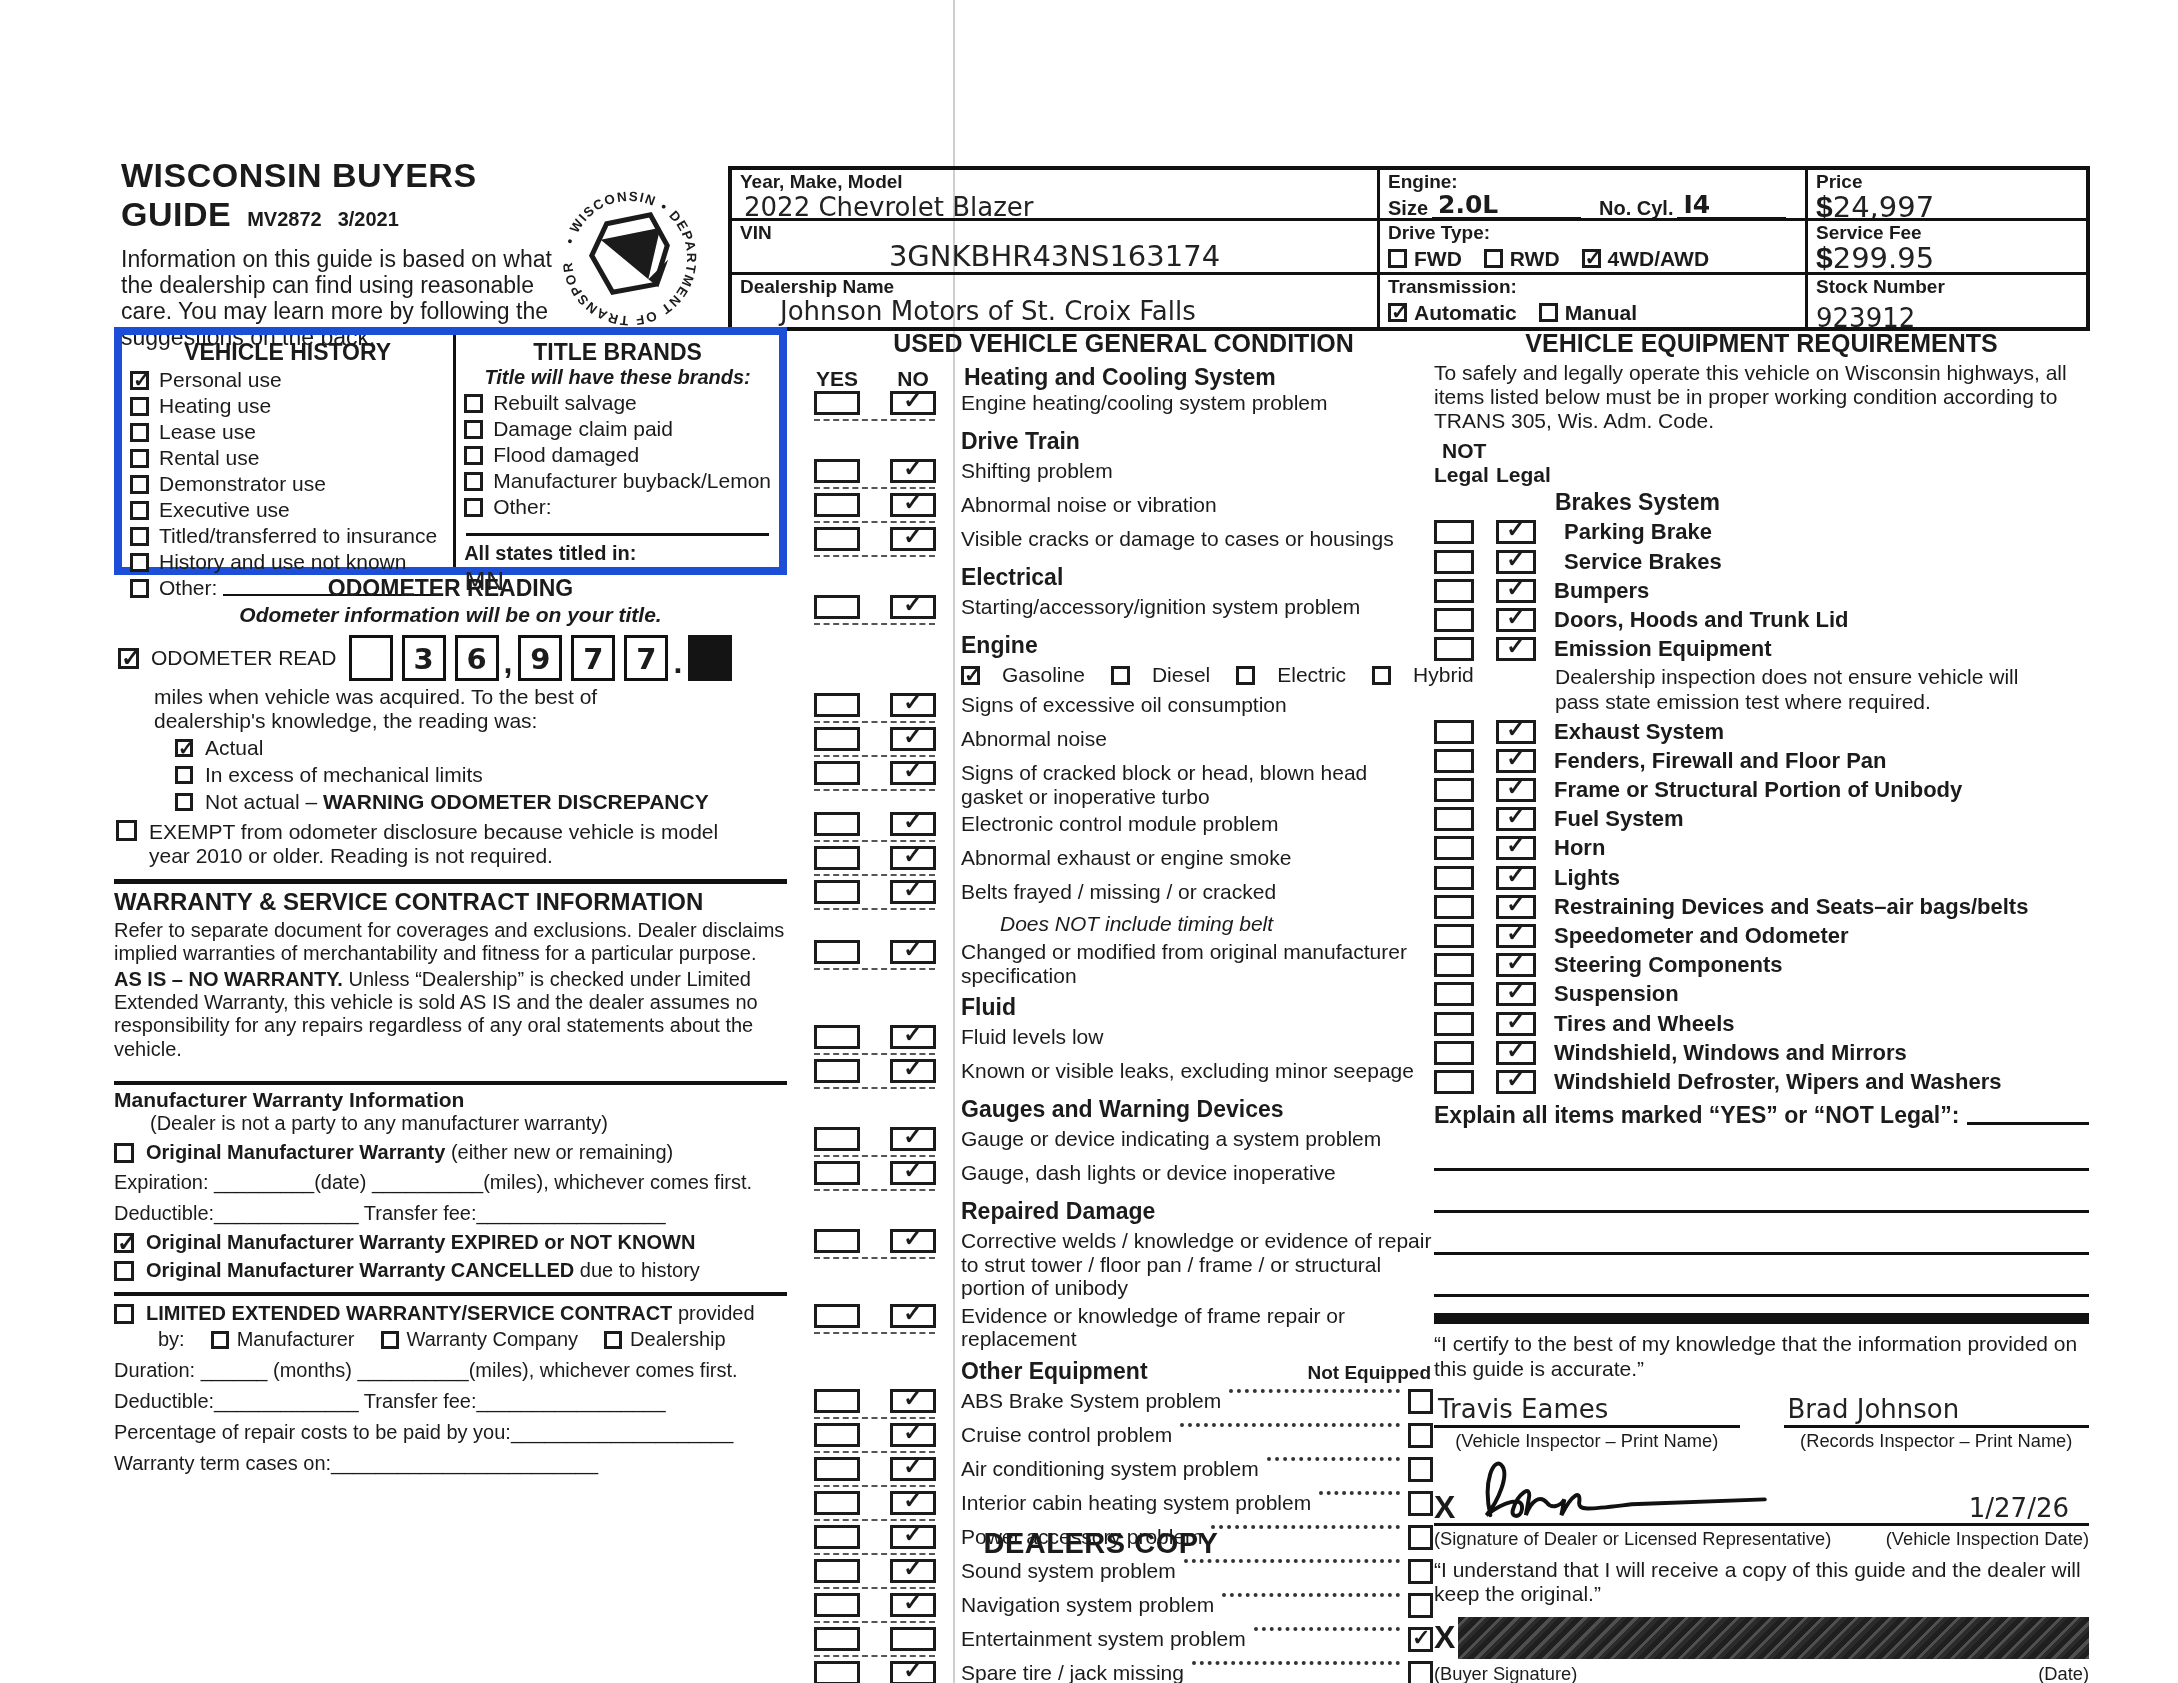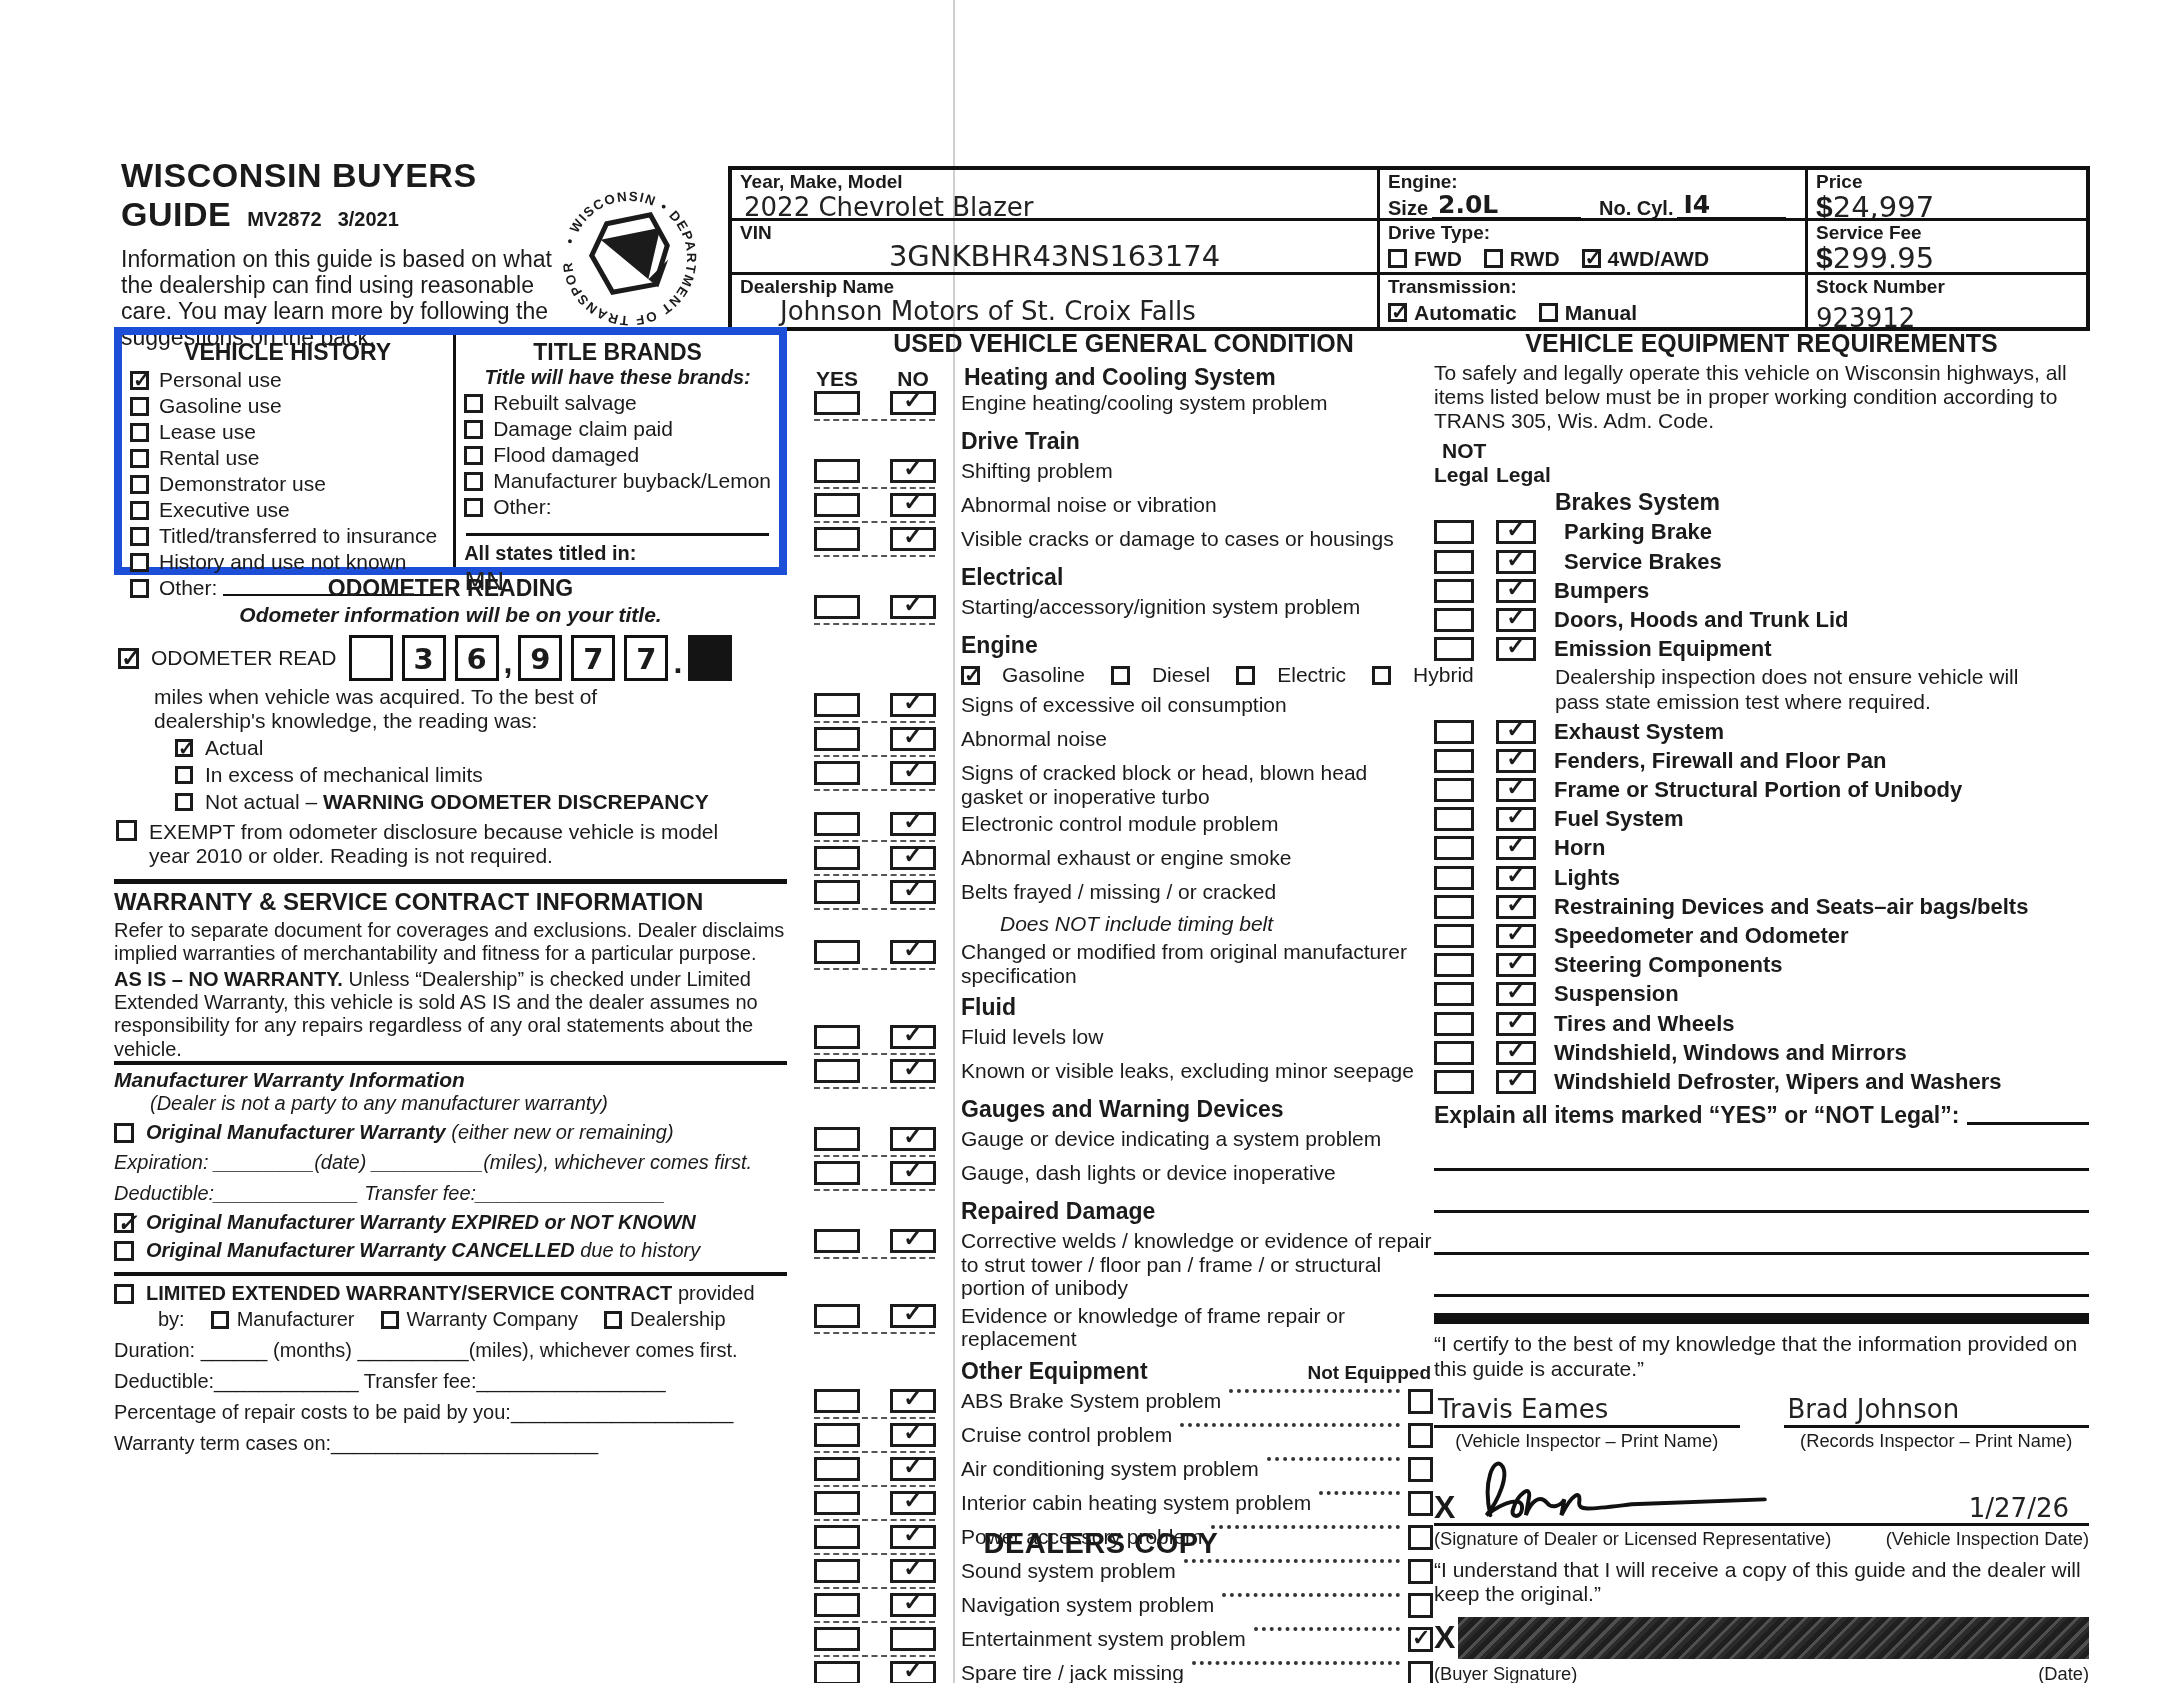--- a/index.html
+++ b/index.html
@@ -81,21 +81,21 @@
   .orow .cb { width:18px; height:18px; }
   .orow .cb.checked::after { font-size:20px; top:-6px; }
   .olabel { font-size:21px; margin-left:12px; }
   .olabel b { font-weight:700; }
   .exempt { display:flex; align-items:flex-start; margin:6px 0 0 2px; }
   .exempt-text { font-size:21px; line-height:1.15; margin-left:12px; width:574px; }
 
   .warr { border-top:5px solid #111; margin-top:10px; padding-top:4px; }
   .warr-title { font-size:24px; font-weight:700; }
   .warr p { font-size:20px; line-height:1.16; margin-top:3px; }
-  .mwi { border-top:4px solid #111; margin-top:0; padding-top:3px;font-style:italic; }
+  .mwi { border-top:4px solid #111; margin-top:20px; padding-top:3px; }
   .mwi-title { font-size:21px; font-weight:700; }
   .mwi-sub { font-size:20px; margin-left:36px; }
   .wrow { display:flex; align-items:flex-start; margin-top:6px; }
   .wrow .cb { width:20px; height:20px; margin-top:2px; }
   .wtext { font-size:20px; margin-left:12px; line-height:1.12; }
   .wline { font-size:20px; margin-top:8px; }
   .lew { border-top:4px solid #111; margin-top:10px; padding-top:6px; }
   .lew-opts { display:flex; gap:26px; margin:4px 0 0 44px; }
   .lopt { display:flex; align-items:center; gap:8px; font-size:20px; }
   .lopt .cb { width:18px; height:18px; }
@@ -272,21 +272,21 @@
         <div>
 
             <div class="hrow2">
               <span class="cb checked"></span>
               <span class="hlab">Personal use</span>
 
             </div>
 
             <div class="hrow2">
               <span class="cb"></span>
-              <span class="hlab">Gasoline use</span>
+              <span class="hlab">Heating use</span>
 
             </div>
 
             <div class="hrow2">
               <span class="cb"></span>
               <span class="hlab">Lease use</span>
 
             </div>
 
             <div class="hrow2">

